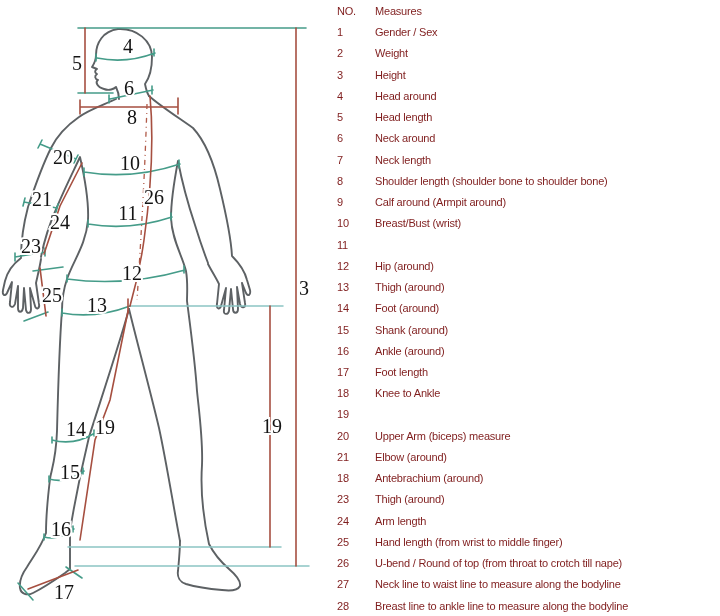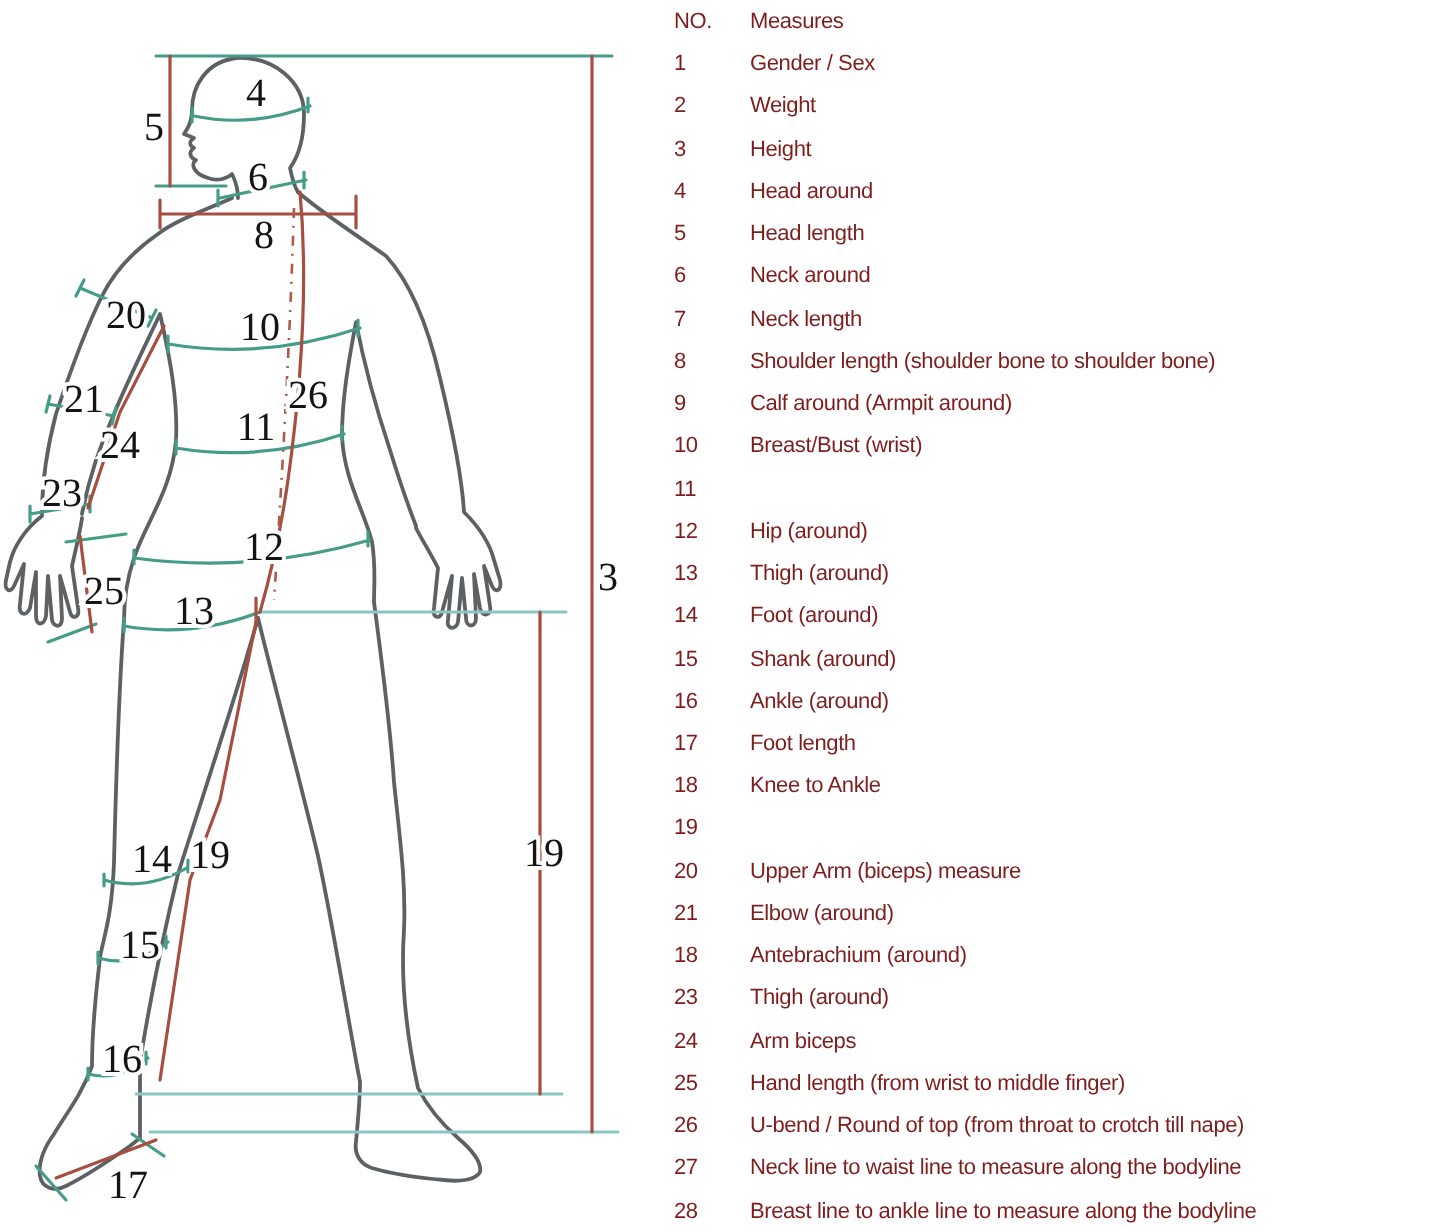--- a/index.html
+++ b/index.html
@@ -211,21 +211,21 @@
     <div class="mrow">
         <span class="no">18</span>
         <span class="lbl">Antebrachium (around)</span>
       </div>
     <div class="mrow">
         <span class="no">23</span>
         <span class="lbl">Thigh (around)</span>
       </div>
     <div class="mrow">
         <span class="no">24</span>
-        <span class="lbl">Arm biceps</span>
+        <span class="lbl">Arm length</span>
       </div>
     <div class="mrow">
         <span class="no">25</span>
         <span class="lbl">Hand length (from wrist to middle finger)</span>
       </div>
     <div class="mrow">
         <span class="no">26</span>
         <span class="lbl">U-bend / Round of top (from throat to crotch till nape)</span>
       </div>
     <div class="mrow">

